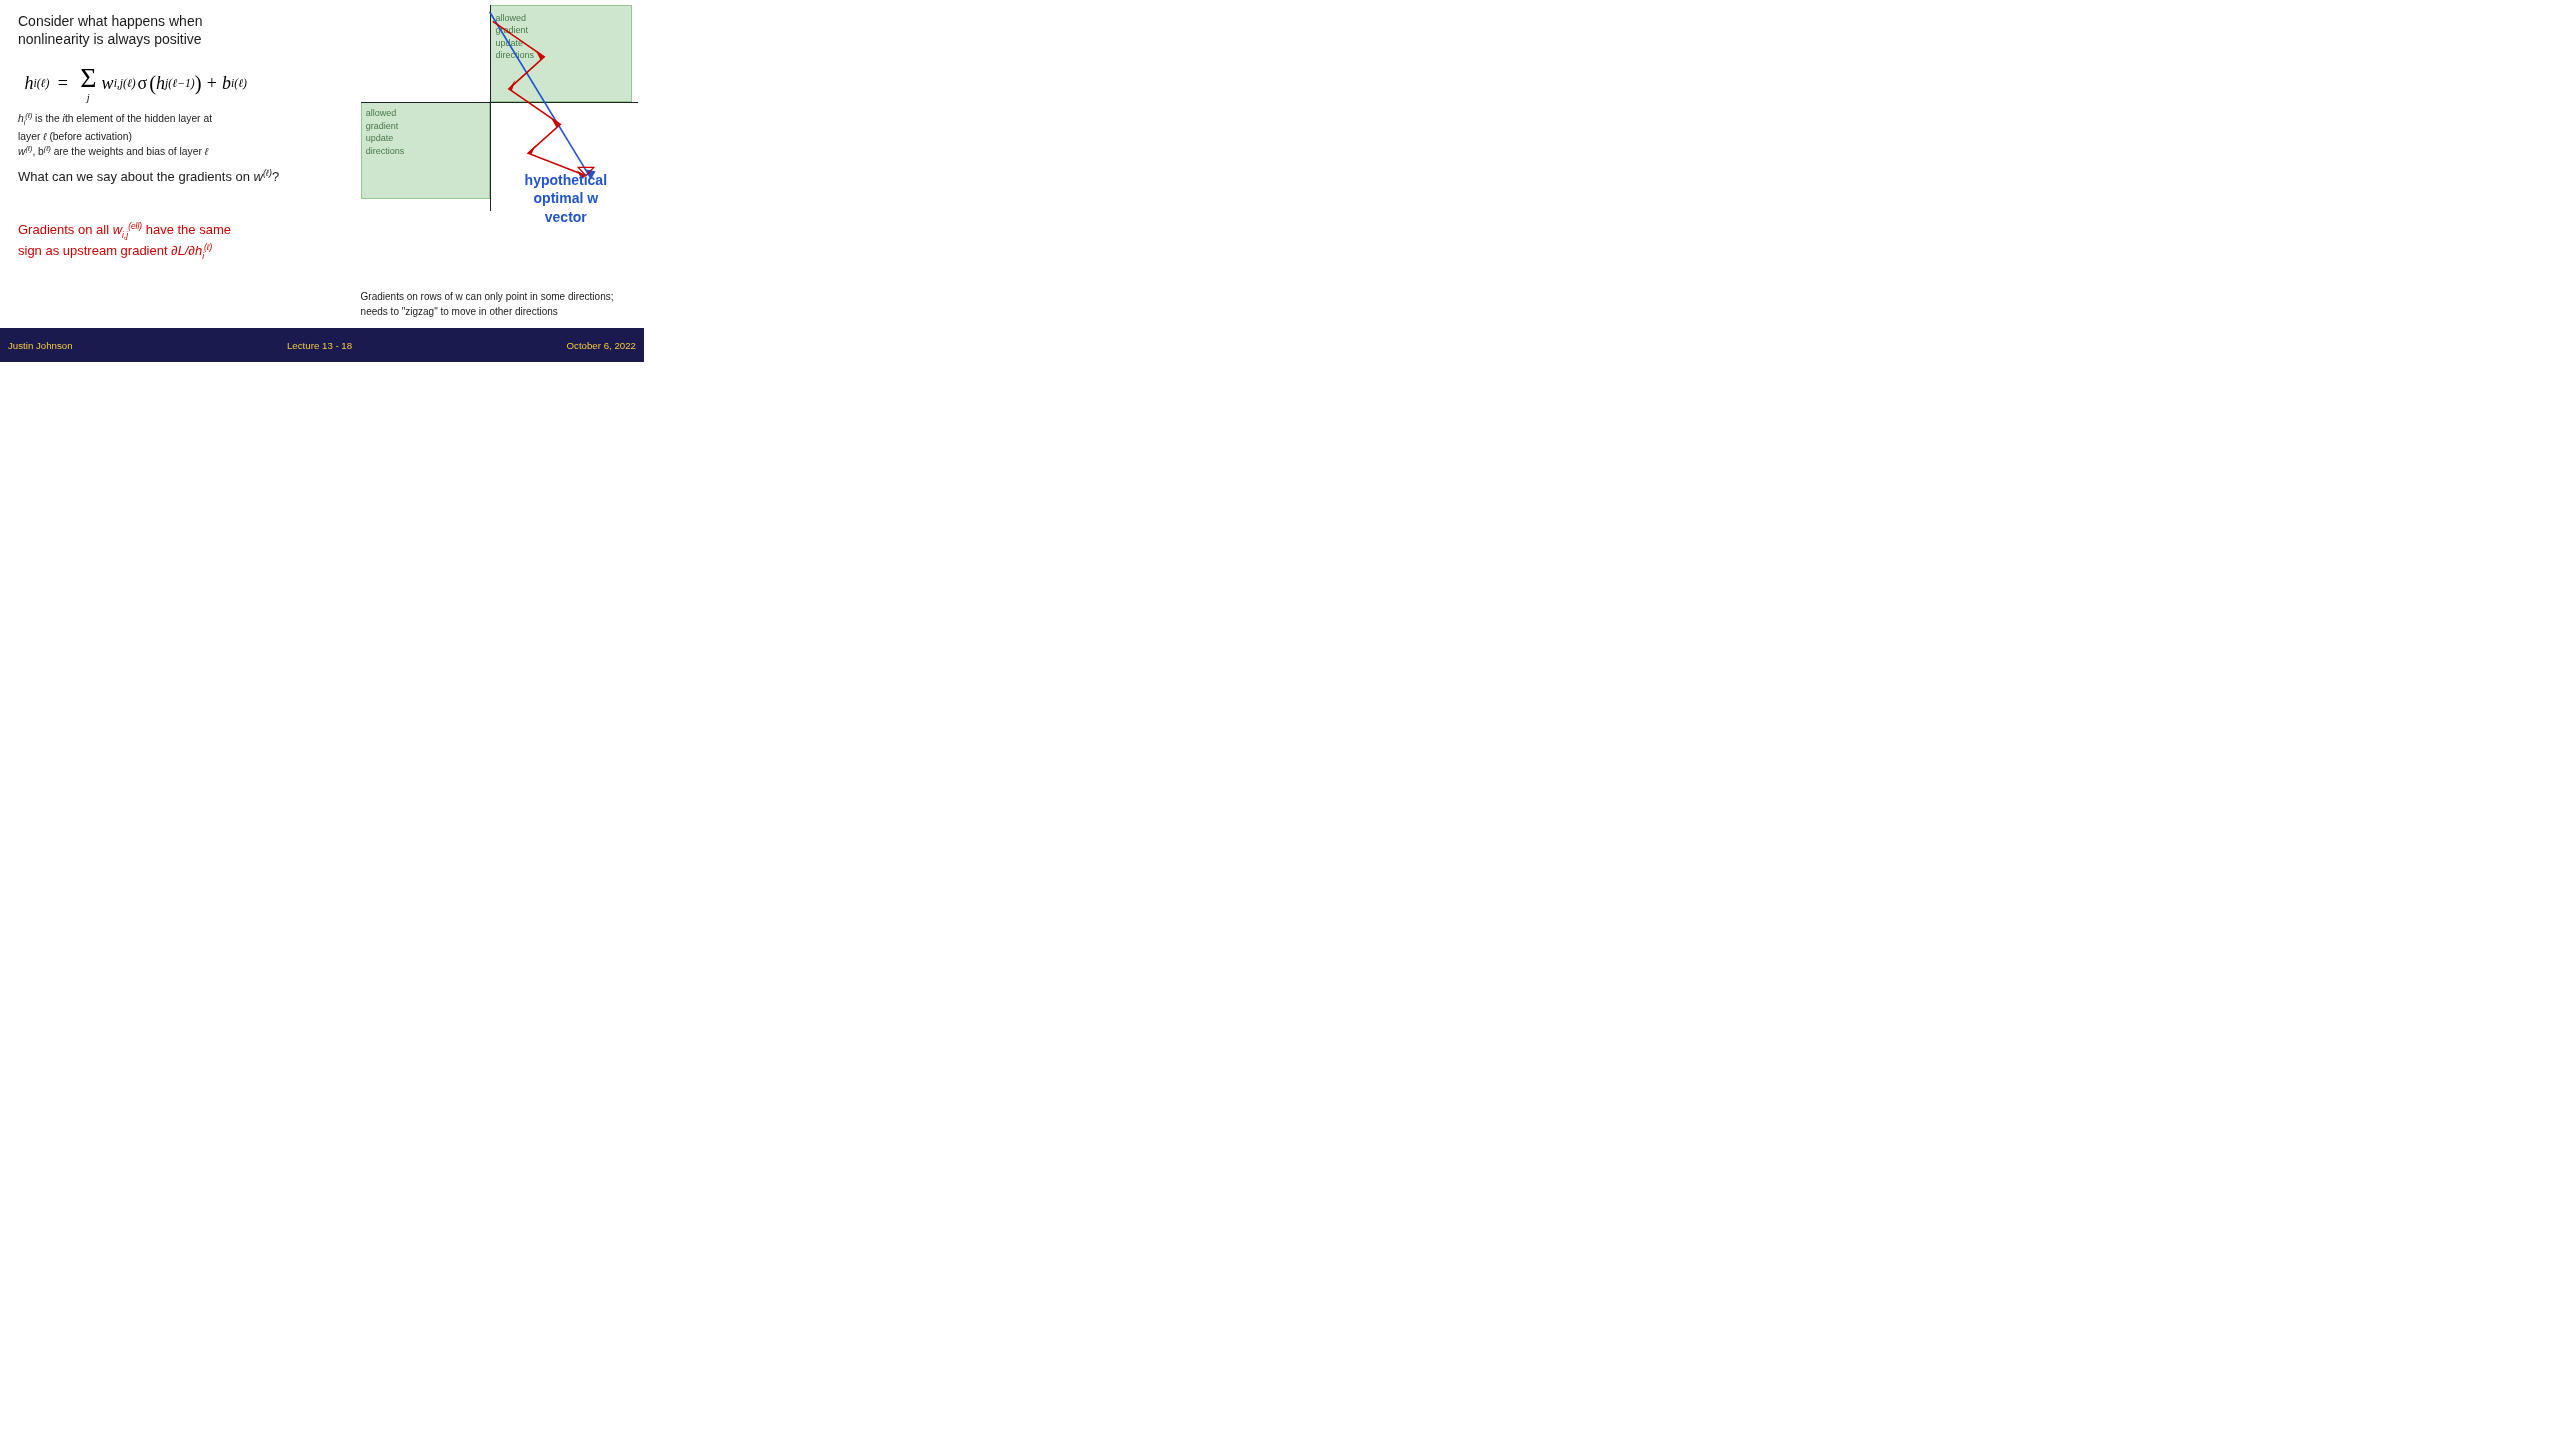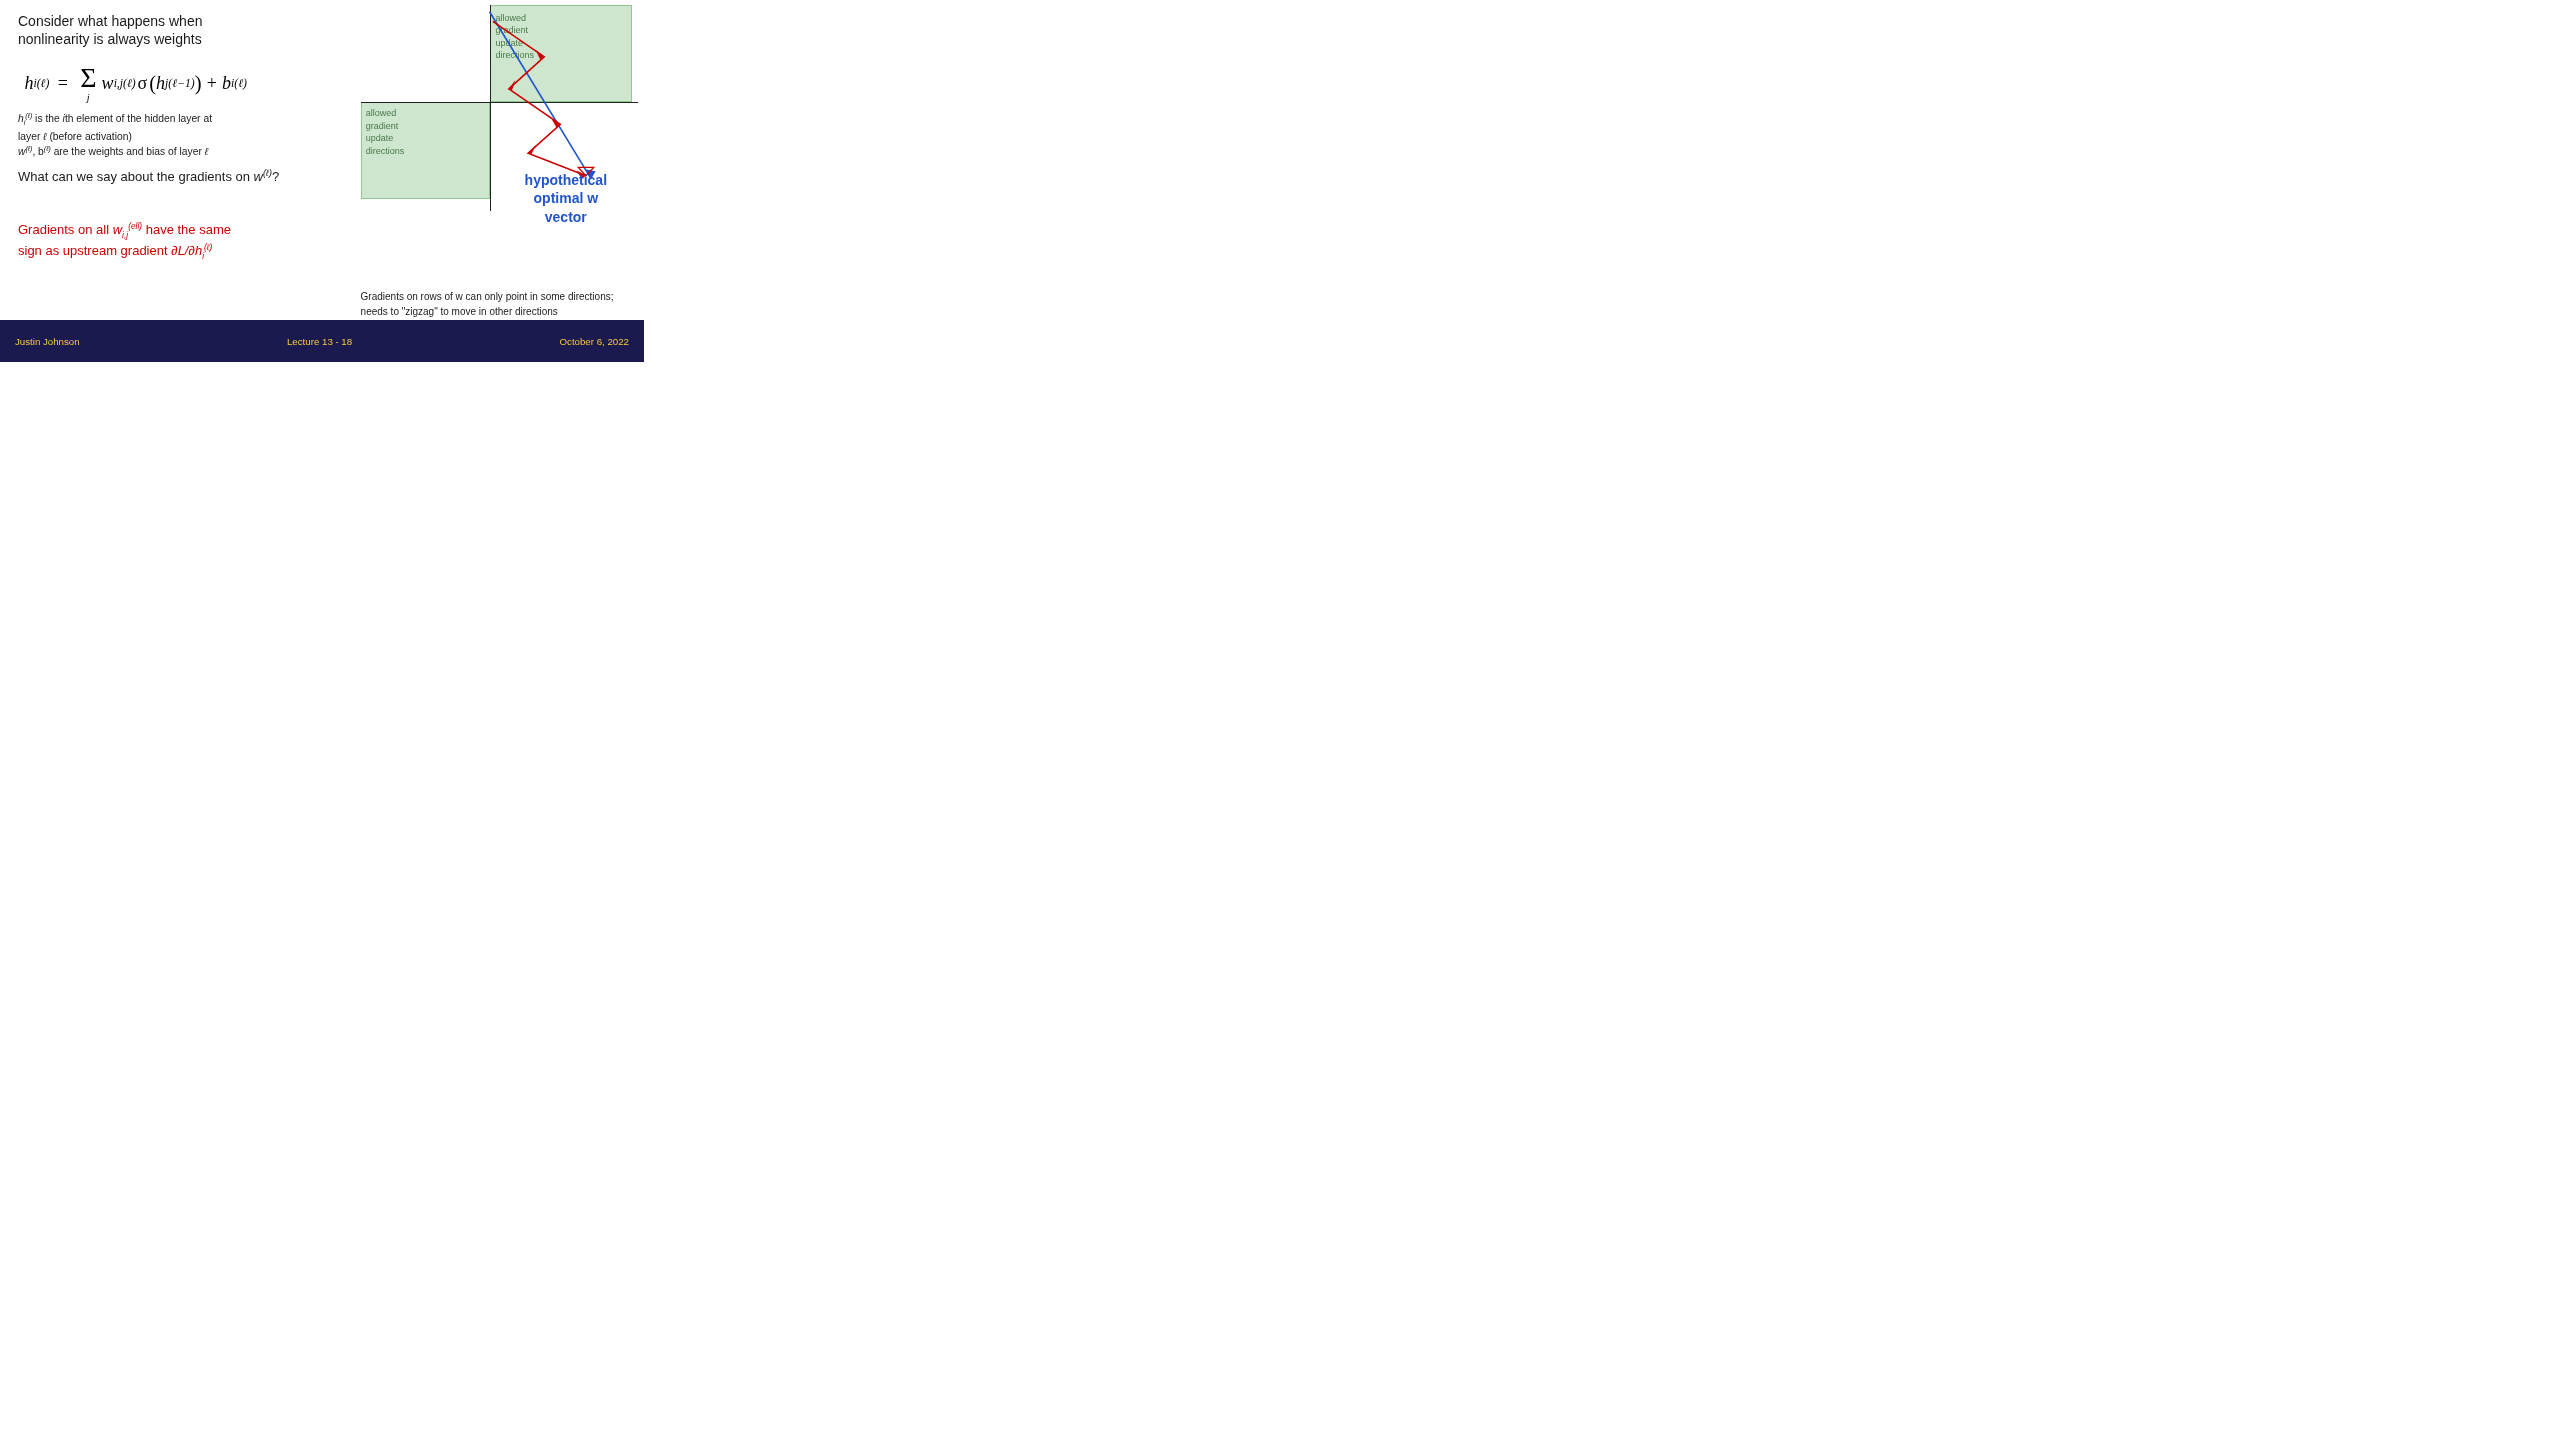--- a/index.html
+++ b/index.html
@@ -11,26 +11,26 @@
       position: relative;
       overflow: hidden;
     }
 
     
     .footer-bar {
       position: absolute;
       bottom: 0;
       left: 0;
       right: 0;
-      height: 42px;
+      height: 34px;
       background: #1a1a4e;
       display: flex;
       align-items: center;
       justify-content: space-between;
-      padding: 0 15px;
+      padding: 0 8px;
     }
     .footer-text {
       color: #f5c842;
       font-family: Arial, sans-serif;
       font-size: 9.7px;
     }
 
     
     .main-content {
       position: absolute;
@@ -224,21 +224,21 @@
   </style>
 </head>
 <body>
 
 <div class="main-content">
 
   <div class="left-panel">
 
     <div class="title-text">
       <span>Consider what happens when</span><br>
-      <span>nonlinearity is always weights</span>
+      <span>nonlinearity is always positive</span>
     </div>
 
     <div class="formula-container">
       <span style="font-style:italic;">h</span><sub style="font-style:italic;">i</sub><sup style="font-style:italic;">(ℓ)</sup>
       &nbsp;<span style="font-weight:normal; margin:0 3.9px;">=</span>&nbsp;
       <span class="sigma-sum">
         <span class="sigma-sym">Σ</span>
         <span class="sigma-sub" style="font-style:italic;">j</span>
       </span>
       <span style="font-style:italic; margin-left:1.3px;">w</span><sub style="font-style:italic;">i,j</sub><sup style="font-style:italic;">(ℓ)</sup>

